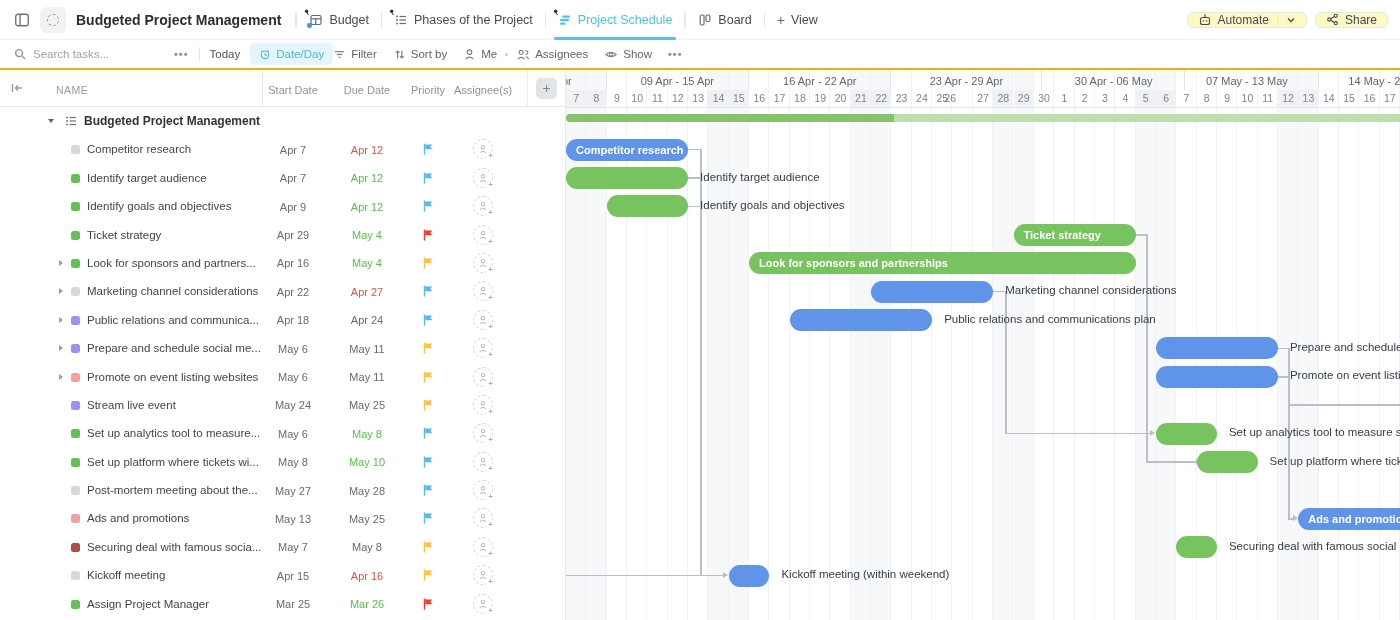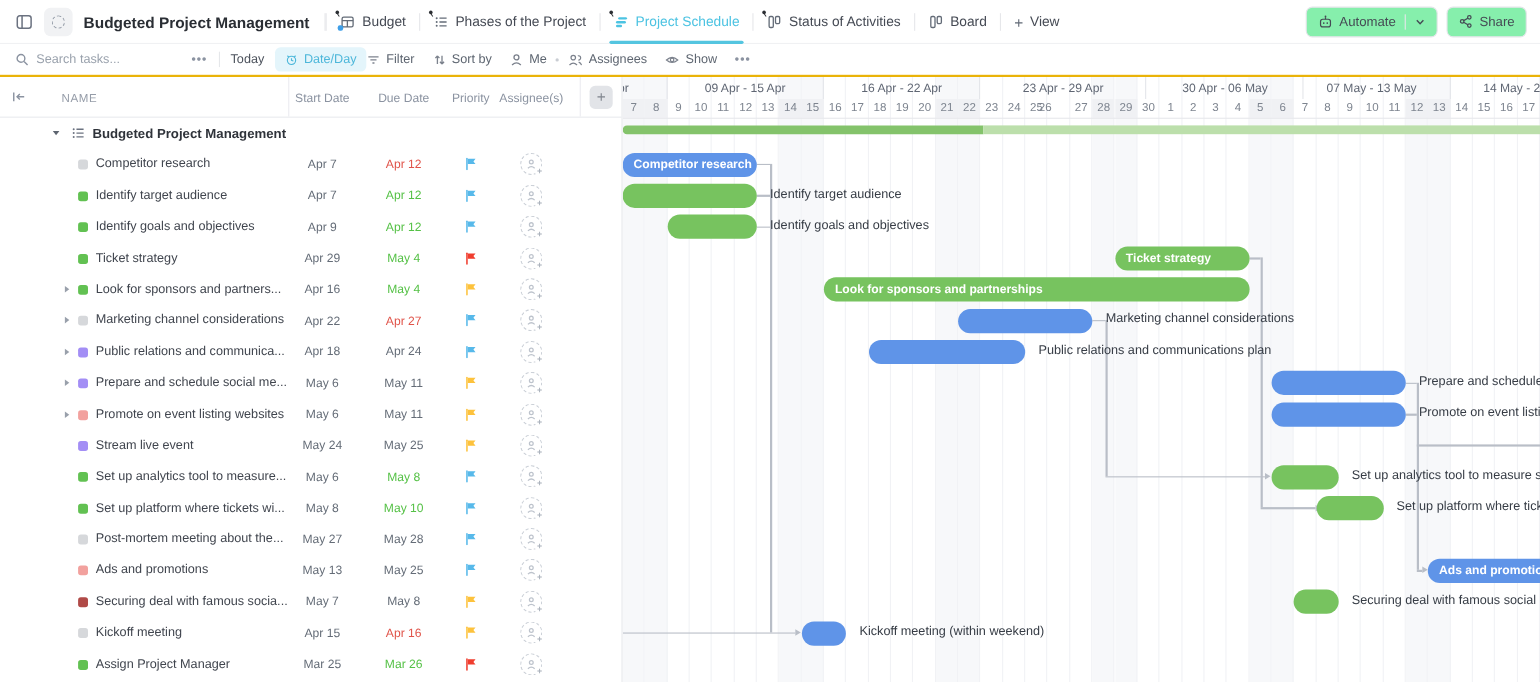--- a/index.html
+++ b/index.html
@@ -17,21 +17,21 @@
   .tabs { display:flex; align-items:center; height:40px; margin-left:14px; }
   .tab-divider { width:1px; height:16px; background:#e6e7ea; }
   .tab { position:relative; display:flex; align-items:center; gap:6px; height:40px; padding:0 12px; font-size:12.5px; color:#454a54; font-weight:500; cursor:pointer; white-space:nowrap; }
   .tab .ticon { color:#636b77; position:relative; }
   .tab.active { color:#4cc3e2; }
   .tab.active .ticon { color:#4cc3e2; }
   .tab.active::after { content:""; position:absolute; left:8px; right:8px; bottom:0; height:3px; border-radius:3px; background:#54c5e0; }
   .pin { position:absolute; top:-4px; left:-5px; color:#2b2e33; }
   .bluedot { position:absolute; bottom:-1px; left:-2px; width:5px; height:5px; border-radius:2px; background:#3f9fe8; }
   .tb-spacer { flex:1; }
-  .btn-outline { display:flex; align-items:center; gap:6px; height:28px; border:1px solid #e3e5e9; border-radius:6px; padding:0 10px; font-size:12px; color:#454a54; font-weight:500; background:#86efac; cursor:pointer; white-space:nowrap; }
+  .btn-outline { display:flex; align-items:center; gap:6px; height:16px; border:1px solid #e3e5e9; border-radius:6px; padding:0 10px; font-size:12px; color:#454a54; font-weight:500; background:#fef9c3; cursor:pointer; white-space:nowrap; }
   .btn-outline .inner-div { width:1px; height:14px; background:#e6e7ea; margin:0 2px; }
   .btn-gap { width:8px; }
 
   
   .toolbar { height:30px; display:flex; align-items:center; justify-content:flex-start; padding:0 14px; border-bottom:2px solid #eab308; background:#fff; }
   .tl-left, .tl-right { display:flex; align-items:center; }
   .tl-left { gap:10px; }
   .search-wrap { display:flex; align-items:center; gap:7px; width:150px; }
   .search-text { font-size:11.5px; color:#9aa2ad; }
   .dots { color:#8b93a1; font-size:11px; letter-spacing:1px; font-weight:700; }
@@ -146,35 +146,20 @@
           <span class="pin icon">
             <svg width="7" height="7" viewBox="0 0 8 8" fill="currentColor">
               <circle cx="3" cy="2.6" r="1.9"></circle>
               <rect x="2.6" y="3.5" width="1" height="4" transform="rotate(-35 3 4)"></rect>
             </svg>
           </span>
         </span>
         <span>Project Schedule</span>
       </div>
       <span class="tab-divider"></span>
-      <div class="tab">
-        <span class="icon ticon">
-          <svg width="14" height="14" viewBox="0 0 14 14" fill="none" stroke="currentColor" stroke-width="1.2">
-            <rect x="2.2" y="2" width="3.8" height="10" rx="1.2"></rect>
-            <rect x="8" y="2" width="3.8" height="6.5" rx="1.2"></rect>
-          </svg>
-          <span class="pin icon">
-            <svg width="7" height="7" viewBox="0 0 8 8" fill="currentColor">
-              <circle cx="3" cy="2.6" r="1.9"></circle>
-              <rect x="2.6" y="3.5" width="1" height="4" transform="rotate(-35 3 4)"></rect>
-            </svg>
-          </span>
-        </span>
-        <span>Status of Activities</span>
-      </div>
       <span class="tab-divider"></span>
       <div class="tab">
         <span class="icon ticon">
           <svg width="14" height="14" viewBox="0 0 14 14" fill="none" stroke="currentColor" stroke-width="1.2">
             <rect x="2.2" y="2" width="3.8" height="10" rx="1.2"></rect>
             <rect x="8" y="2" width="3.8" height="6.5" rx="1.2"></rect>
           </svg>
         </span>
         <span>Board</span>
       </div>

